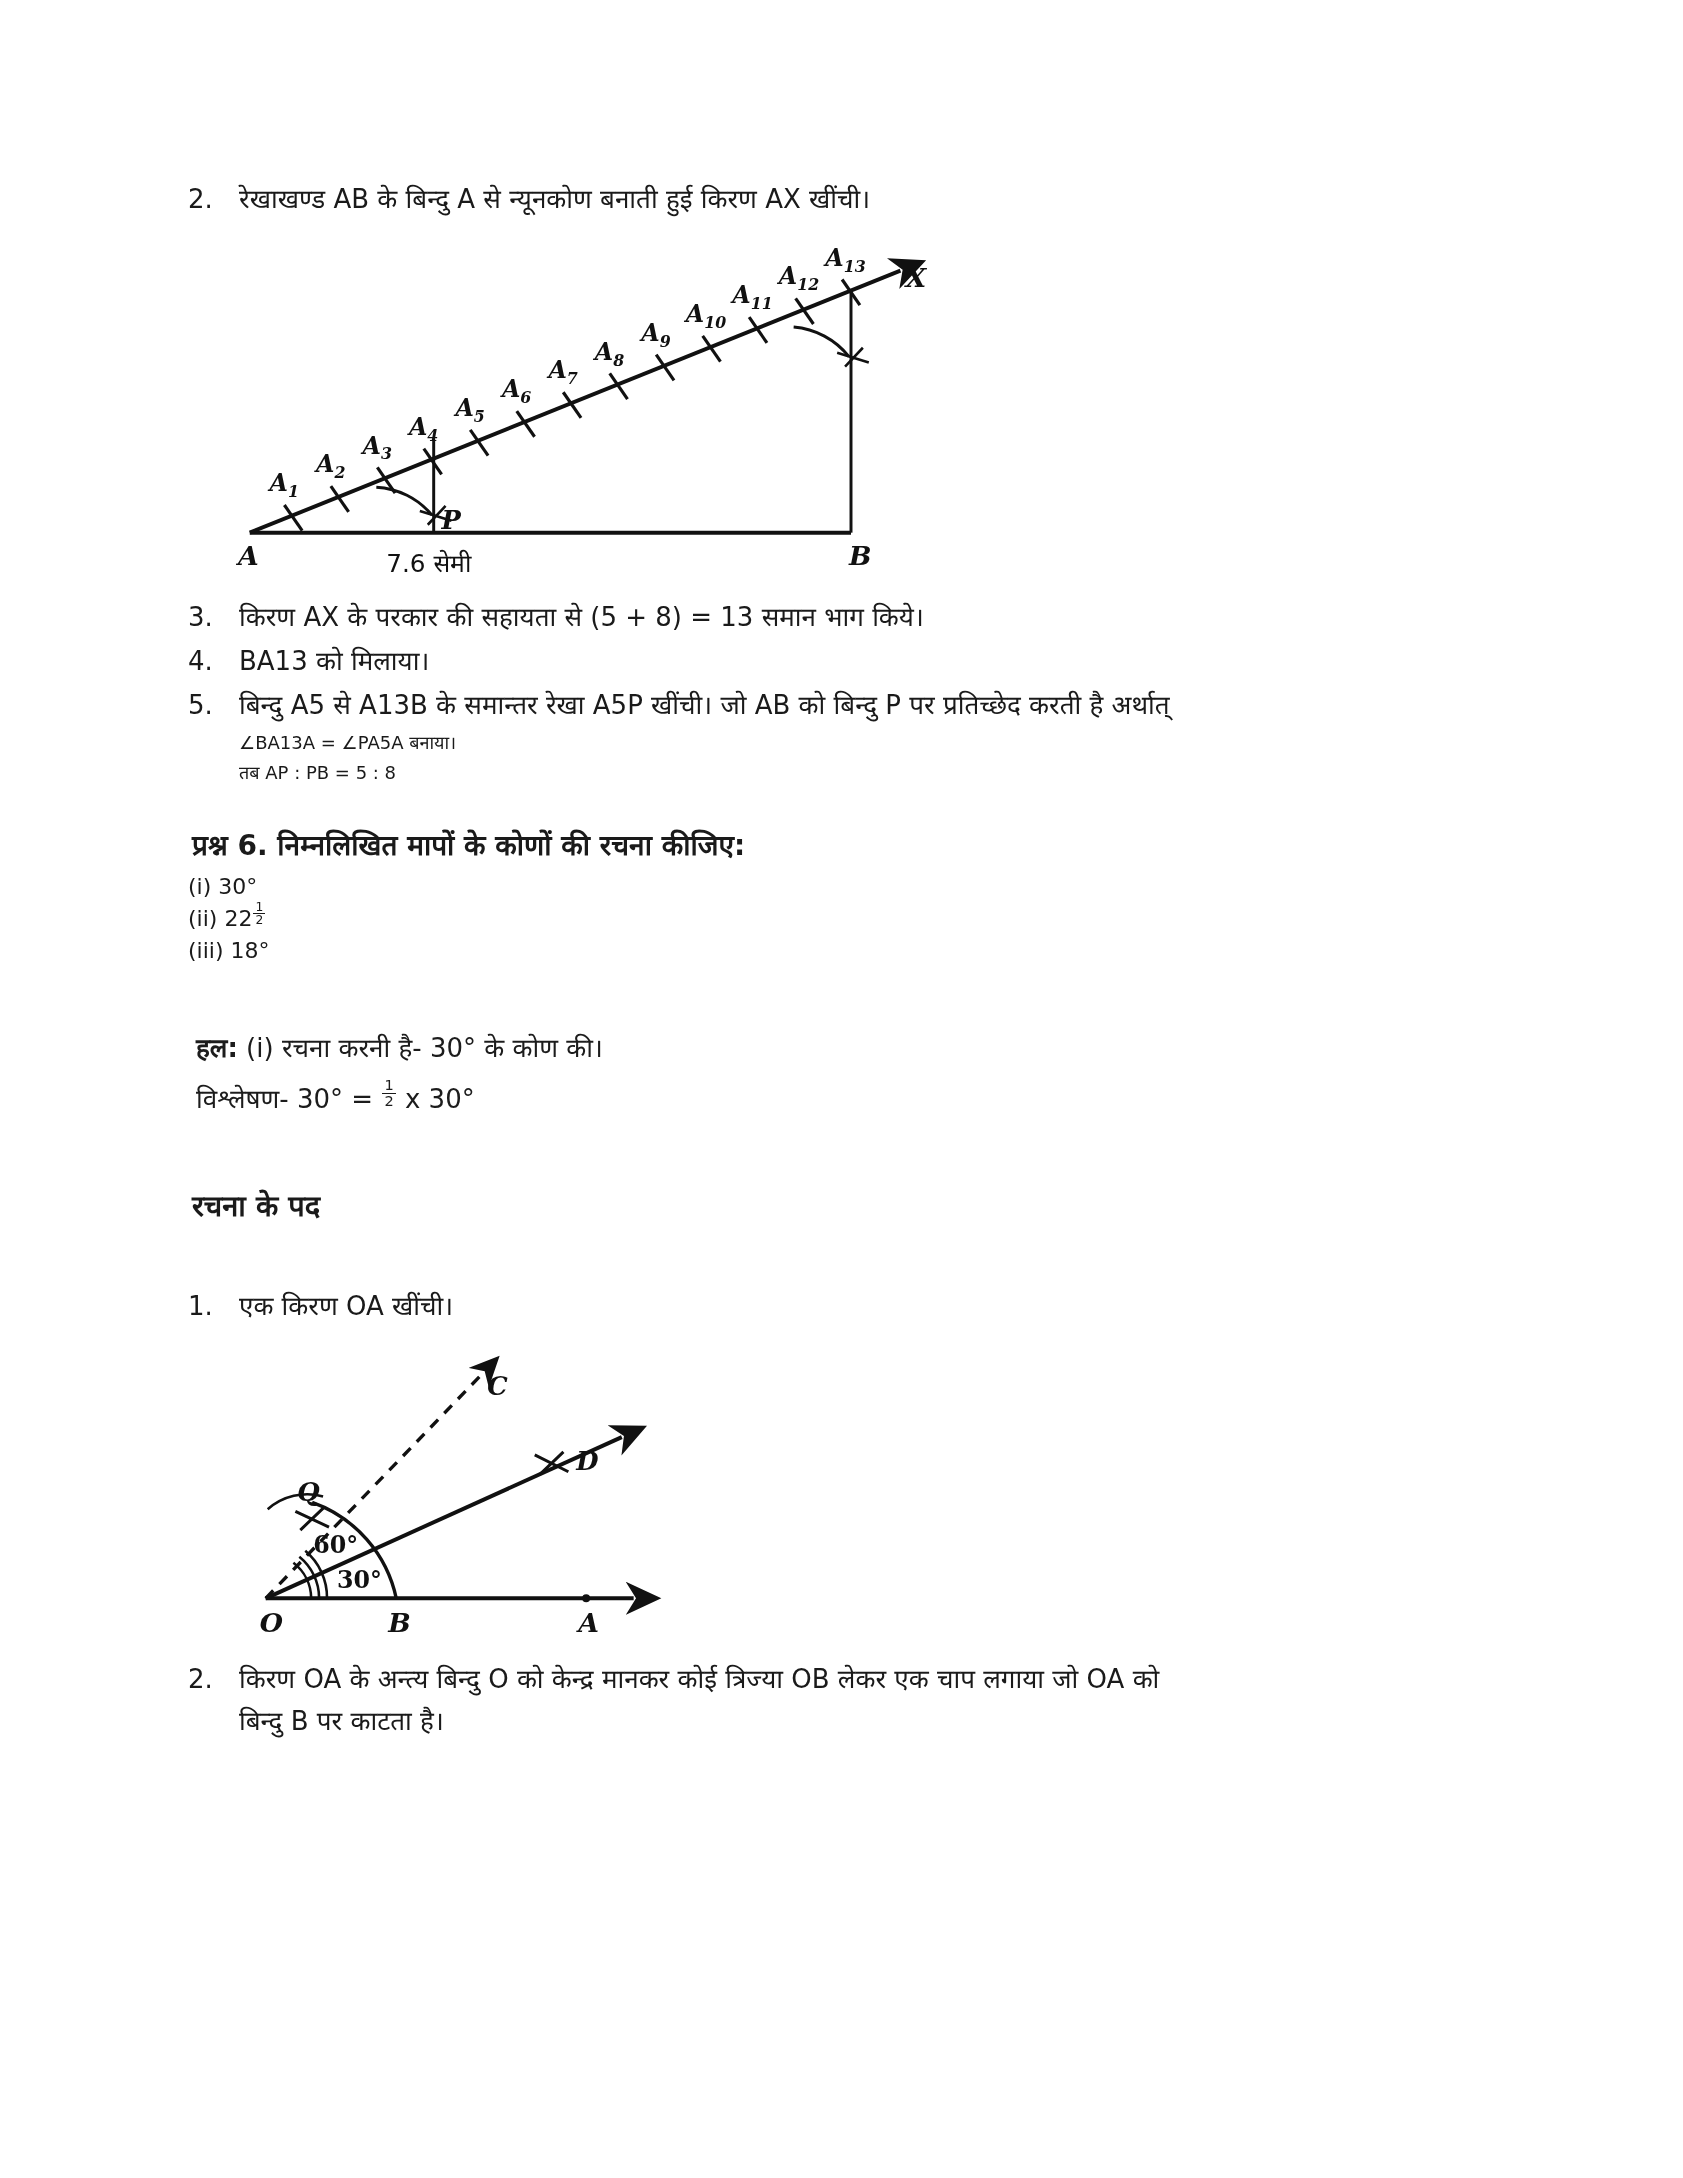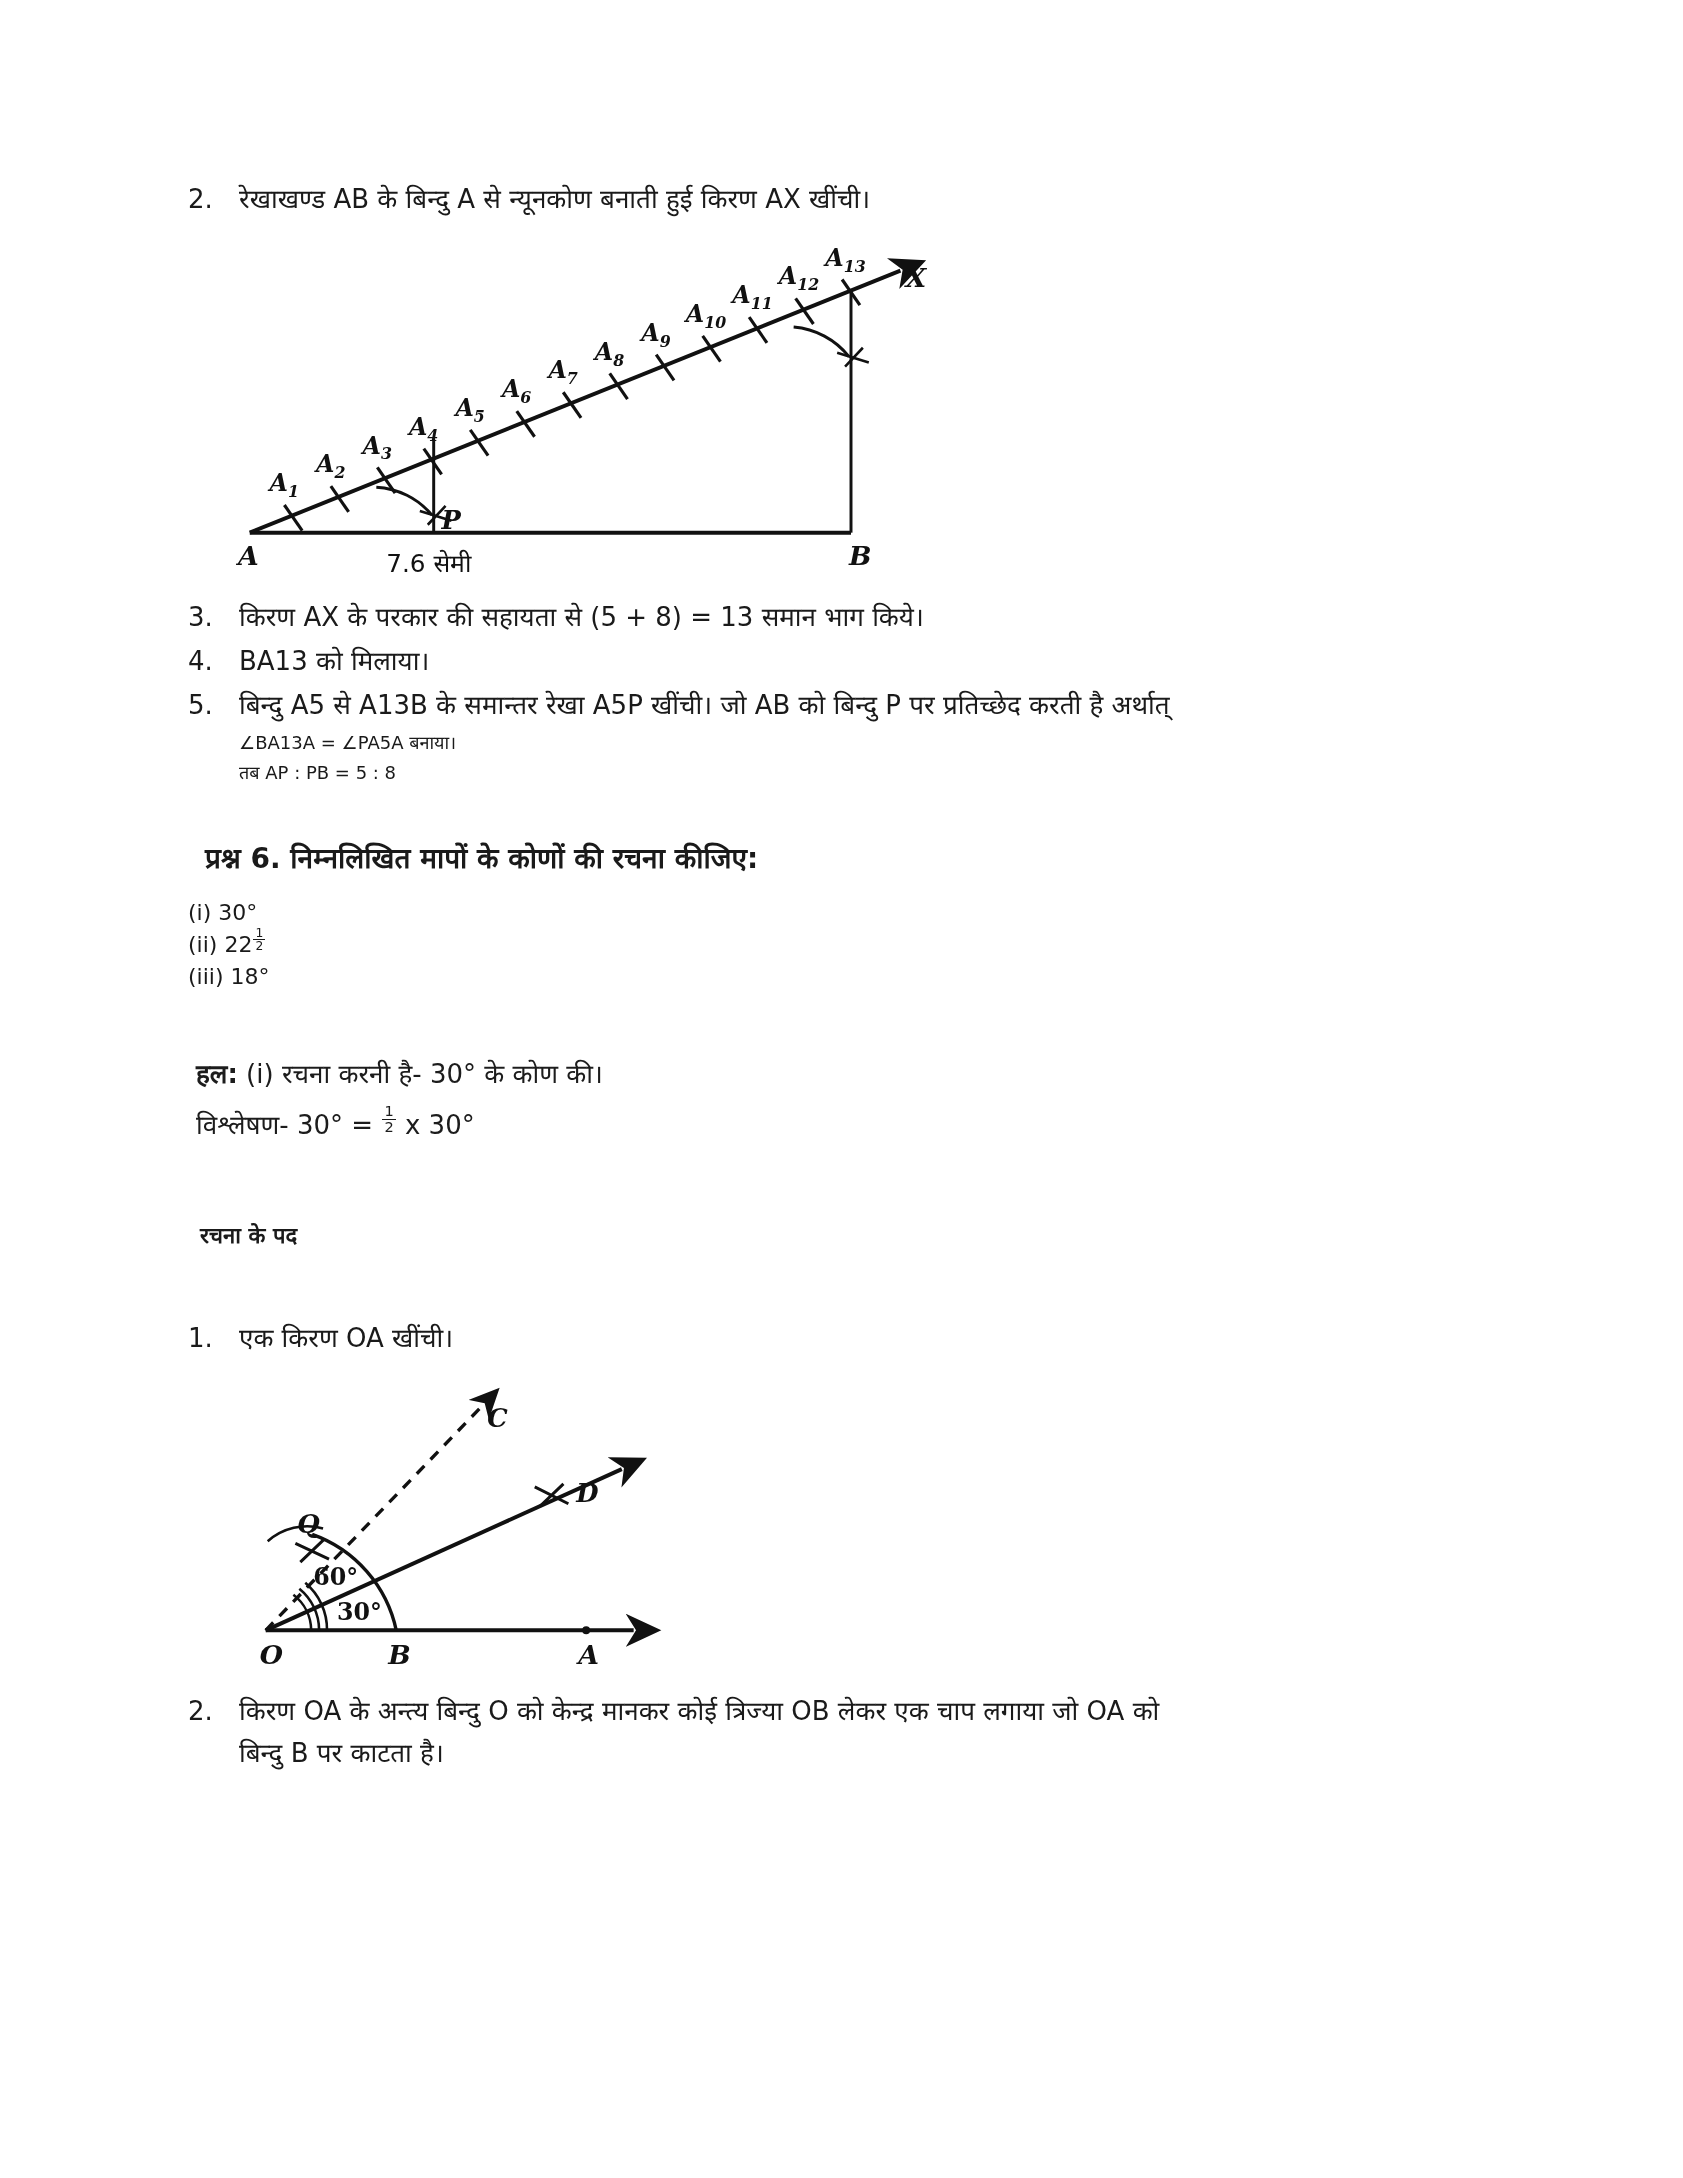--- a/index.html
+++ b/index.html
@@ -57,31 +57,31 @@
   }
   .sub-line {
     padding-left: 51px;
     font-size: 18px;
     line-height: 1.62;
   }
   .qheading {
     font-size: 28px;
     font-weight: bold;
     line-height: 1.5;
-    margin: 17px;
+    margin: 4px;
   }
   .opt {
     font-size: 22px;
     line-height: 1.45;
   }
   .sect-heading {
-    font-size: 22px;
+    font-size: 29px;
     font-weight: bold;
     line-height: 1.5;
-    margin: 12px;
+    margin: 4px;
   }
   .solution-label { font-weight: bold; }
 
   .frac {
     display: inline-block;
     vertical-align: -0.18em;
     text-align: center;
     font-size: 0.56em;
     line-height: 1.02;
     position: relative;

